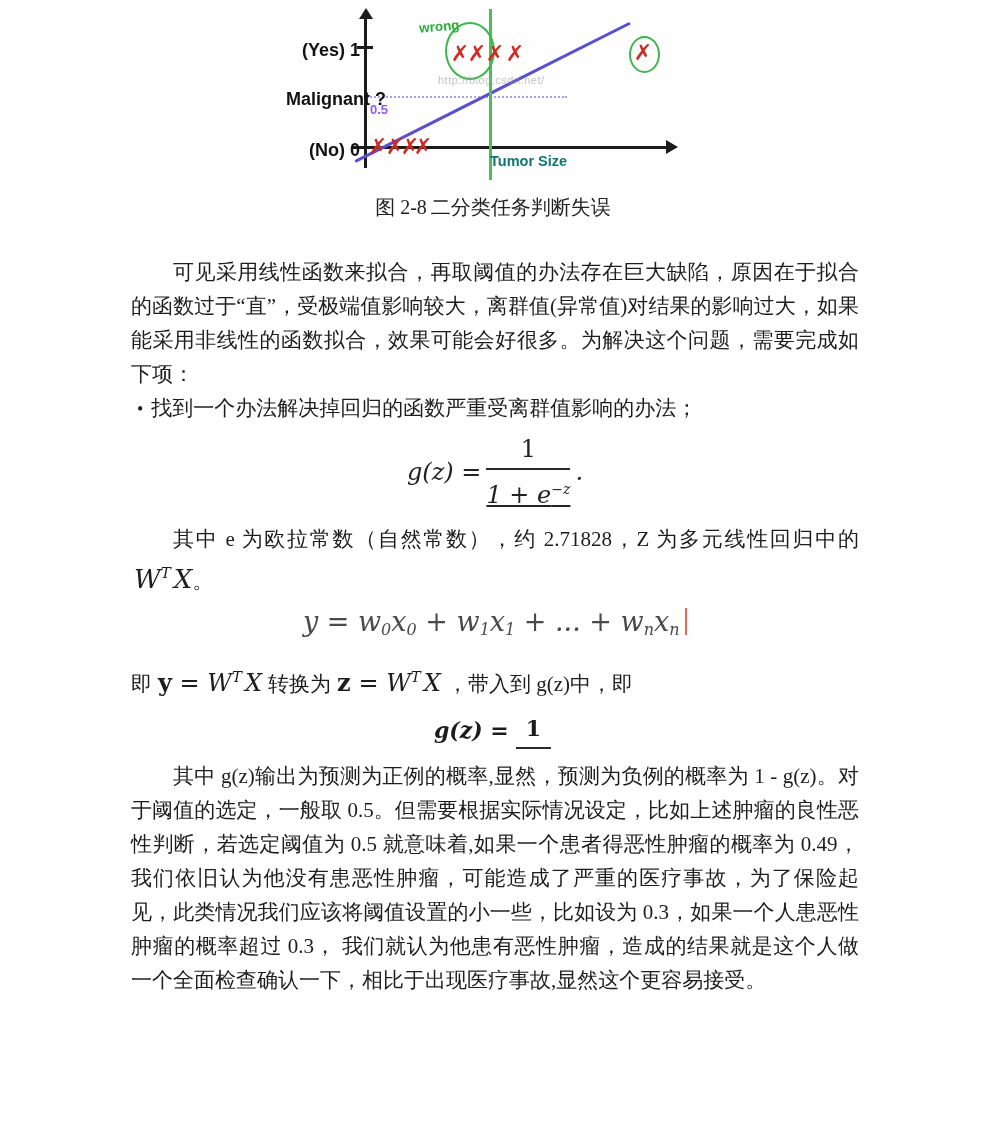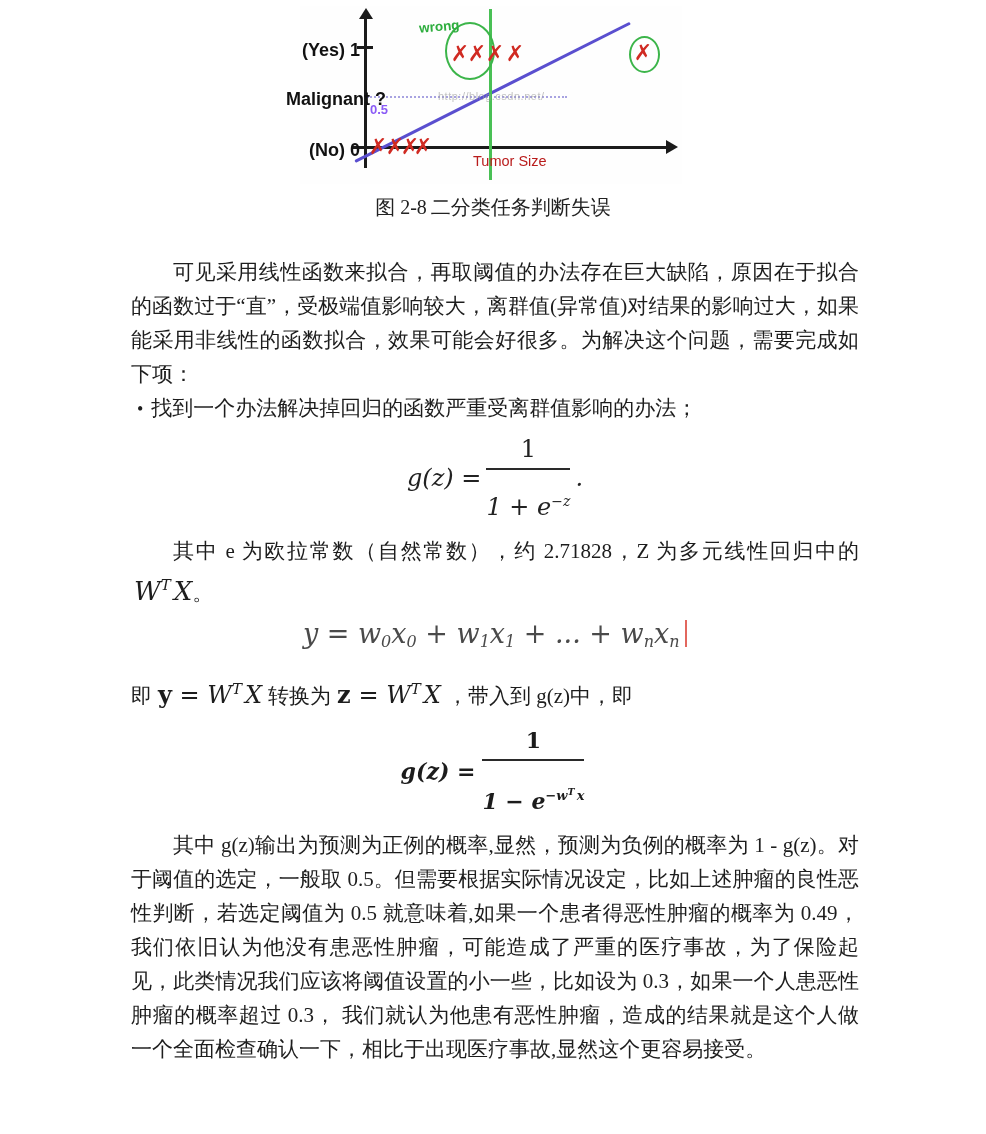--- a/index.html
+++ b/index.html
@@ -32,24 +32,24 @@
                   border:2px solid #3cb54a; border-radius:50%; }
   .lbl { font-family:"Liberation Sans","DejaVu Sans",sans-serif; font-weight:700;
          font-size:18px; color:#111; white-space:nowrap; }
   .lbl-yes { left:-6px; top:34px;  width:66px; text-align:right; }
   .lbl-mal { left:-14px; top:83px; width:74px; text-align:center; }
   .lbl-no  { left:-6px; top:134px; width:66px; text-align:right; }
   .lbl05   { left:70px; top:96px; font-family:"Liberation Sans",sans-serif;
              font-weight:700; font-size:13px; color:#8b5cf6; }
   .wrong   { left:119px; top:13px; font-family:"Liberation Sans",sans-serif;
              font-weight:700; font-size:13.5px; color:#2fae3f; transform:rotate(-5deg); }
-  .wm      { left:138px; top:84px; font-family:"Liberation Sans",sans-serif;
+  .wm      { left:138px; top:68px; font-family:"Liberation Sans",sans-serif;
              font-size:11px; color:#9b9b9b; opacity:.6; letter-spacing:.5px; }
-  .tumor   { left:173px; top:147px; font-family:"Liberation Sans",sans-serif;
-             font-weight:400; font-size:14.5px; color:#b91c1c; }
+  .tumor   { left:190px; top:147px; font-family:"Liberation Sans",sans-serif;
+             font-weight:700; font-size:14.5px; color:#0f766e; }
   .xm      { color:#d02a22; font-family:"DejaVu Sans",sans-serif; font-weight:700;
              font-size:22px; line-height:22px; transform:translate(-50%,-52%); }
 
   
   .caption { position:absolute; left:0; top:194px; width:986px; text-align:center;
              font-size:20px; color:#222; }
   .cap-gap { margin-left:4px; }
 
   
   .textcol { position:absolute; left:131px; top:255px; width:728px;
@@ -65,21 +65,21 @@
   .im-wtx  { font-size:26px; margin-left:3px; white-space:nowrap; }
   .im-wtx sup, .im-conv sup { font-size:15px; font-style:italic; }
   .wtx-x   { margin-left:3px; }
   .im-conv { font-size:24px; margin:0 6px; white-space:nowrap; }
   .im-conv b { font-style:normal; font-weight:700; }
 
   .formula { text-align:center; text-indent:0; }
   .formula > span { vertical-align:middle; }
   .frac { display:inline-block; text-align:center; margin:0 5px; }
   .frac .num { display:block; border-bottom:2px solid #2a2a2a; padding:0 10px 2px; }
-  .frac .den { display:block; padding-top:14px; }
+  .frac .den { display:block; padding-top:2px;text-decoration:underline; }
 
   .f1 { font-size:24px; margin:6px 0 10px !important; color:#222; }
   .f1 .im sup { font-size:14px; }
   .f1 .num { font-style:normal; font-family:"DejaVu Serif",serif; }
 
   .f2 { font-size:27px; color:#4a4a4a; margin:5px 0 9px !important;
         font-family:"DejaVu Serif",serif; font-style:italic; }
   .f2 sub { font-size:16px; }
   .cursor { display:inline-block; width:2.5px; height:27px; background:#e2675e;
             margin-left:5px; vertical-align:-4px; }
@@ -148,19 +148,19 @@
     <p class="para"><span>其中 e 为欧拉常数（自然常数），约 2.71828，Z 为多元线性回归中的</span><span class="im im-wtx"><span>W</span><sup>T</sup><span class="wtx-x">X</span></span><span>。</span></p>
 
 
     <div class="formula f2">
       <span>y = w</span><sub>0</sub><span>x</span><sub>0</sub><span> + w</span><sub>1</sub><span>x</span><sub>1</sub><span> + ... + w</span><sub>n</sub><span>x</span><sub>n</sub><span class="cursor"></span>
     </div>
 
     <p class="noindent convline"><span>即</span><span class="im im-conv"><b>y</b><span> = </span><span>W</span><sup>T</sup><span class="wtx-x">X</span></span><span>转换为</span><span class="im im-conv"><b>z</b><span> = </span><span>W</span><sup>T</sup><span class="wtx-x">X</span></span><span>，带入到 g(z)中，即</span></p>
 
     <div class="formula f3">
-      <span class="f3lhs">g(z) =</span><span class="frac"><span class="num">1</span><span class="den"><span>1 − e</span><span class="exp"><span>−w</span><sup>T</sup><span class="exp-x">x</span></span></span></span>
+      <span class="f3lhs">g(z) =</span><span class="frac"><span class="num">1</span></span>
     </div>
 
     <p class="para">其中 g(z)输出为预测为正例的概率,显然，预测为负例的概率为 1 - g(z)。对于阈值的选定，一般取 0.5。但需要根据实际情况设定，比如上述肿瘤的良性恶性判断，若选定阈值为 0.5 就意味着,如果一个患者得恶性肿瘤的概率为 0.49，我们依旧认为他没有患恶性肿瘤，可能造成了严重的医疗事故，为了保险起见，此类情况我们应该将阈值设置的小一些，比如设为 0.3，如果一个人患恶性肿瘤的概率超过 0.3， 我们就认为他患有恶性肿瘤，造成的结果就是这个人做一个全面检查确认一下，相比于出现医疗事故,显然这个更容易接受。</p>
 
   </div>
 </div>
 
 </body></html>

